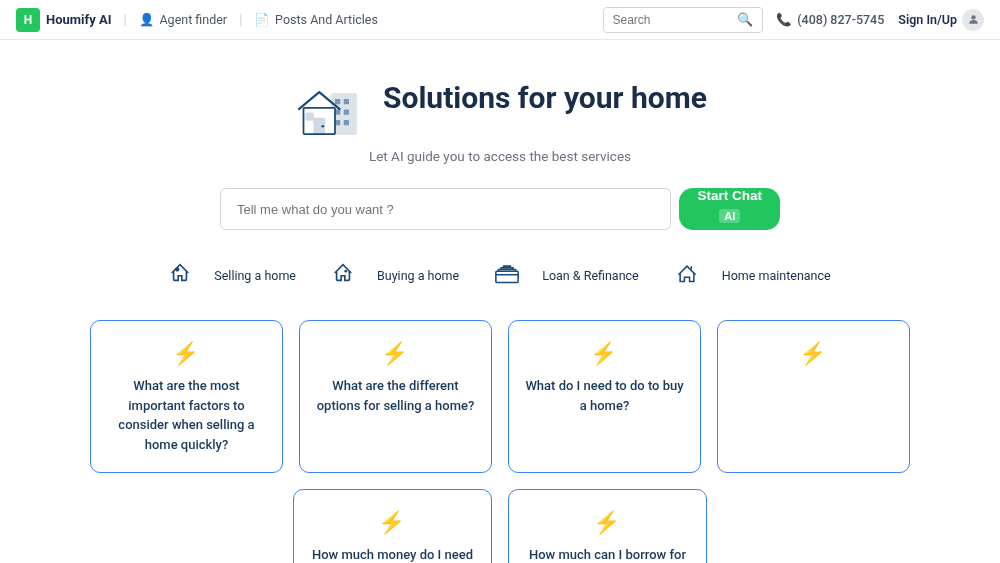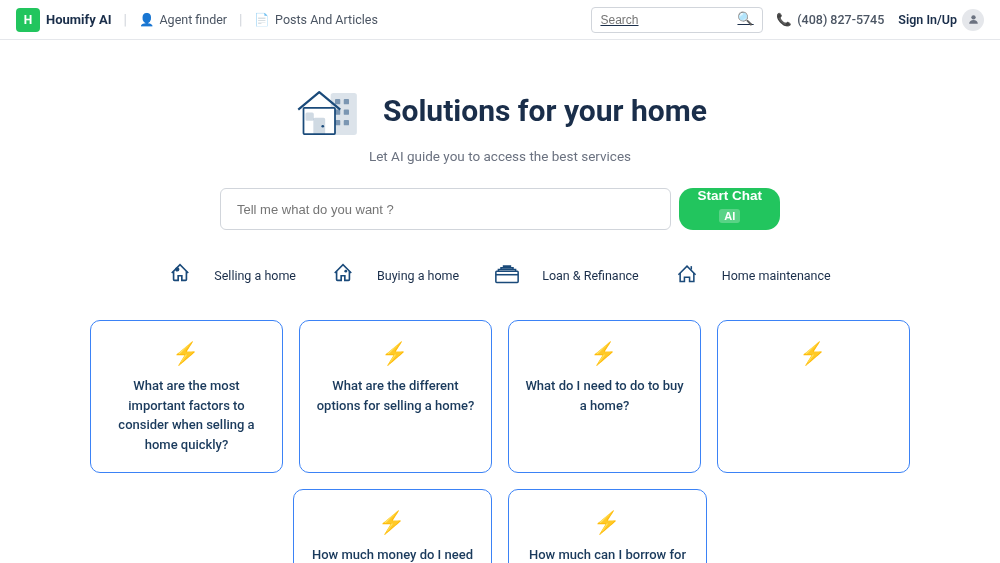--- a/index.html
+++ b/index.html
@@ -53,26 +53,26 @@
       text-decoration: none;
     }
     .nav-right {
       margin-left: auto;
       display: flex;
       align-items: center;
       gap: 14px;
     }
     .search-bar {
       display: flex;
+      align-items: center;
       border: 1px solid #d1d5db;
       border-radius: 4px;
       padding: 3px 8px;
-      gap: 17px;
+      gap: 5px;
       height: 26px;
-      text-decoration: underline;
     }
     .search-bar input {
       border: none;
       outline: none;
       font-size: 12px;
       color: #6b7280;
       width: 120px;
       background: transparent;
     }
     .phone-link {
@@ -107,21 +107,21 @@
     
     .hero {
       display: flex;
       flex-direction: column;
       align-items: center;
       padding: 40px 20px 20px;
       text-align: center;
     }
     .hero-title-row {
       display: flex;
-      align-items: center;
+      align-items: flex-start;
       gap: 20px;
       margin-bottom: 8px;
     }
     .hero-house-icon {
       width: 70px;
       height: 60px;
     }
     .hero-title {
       font-size: 30px;
       font-weight: 700;

